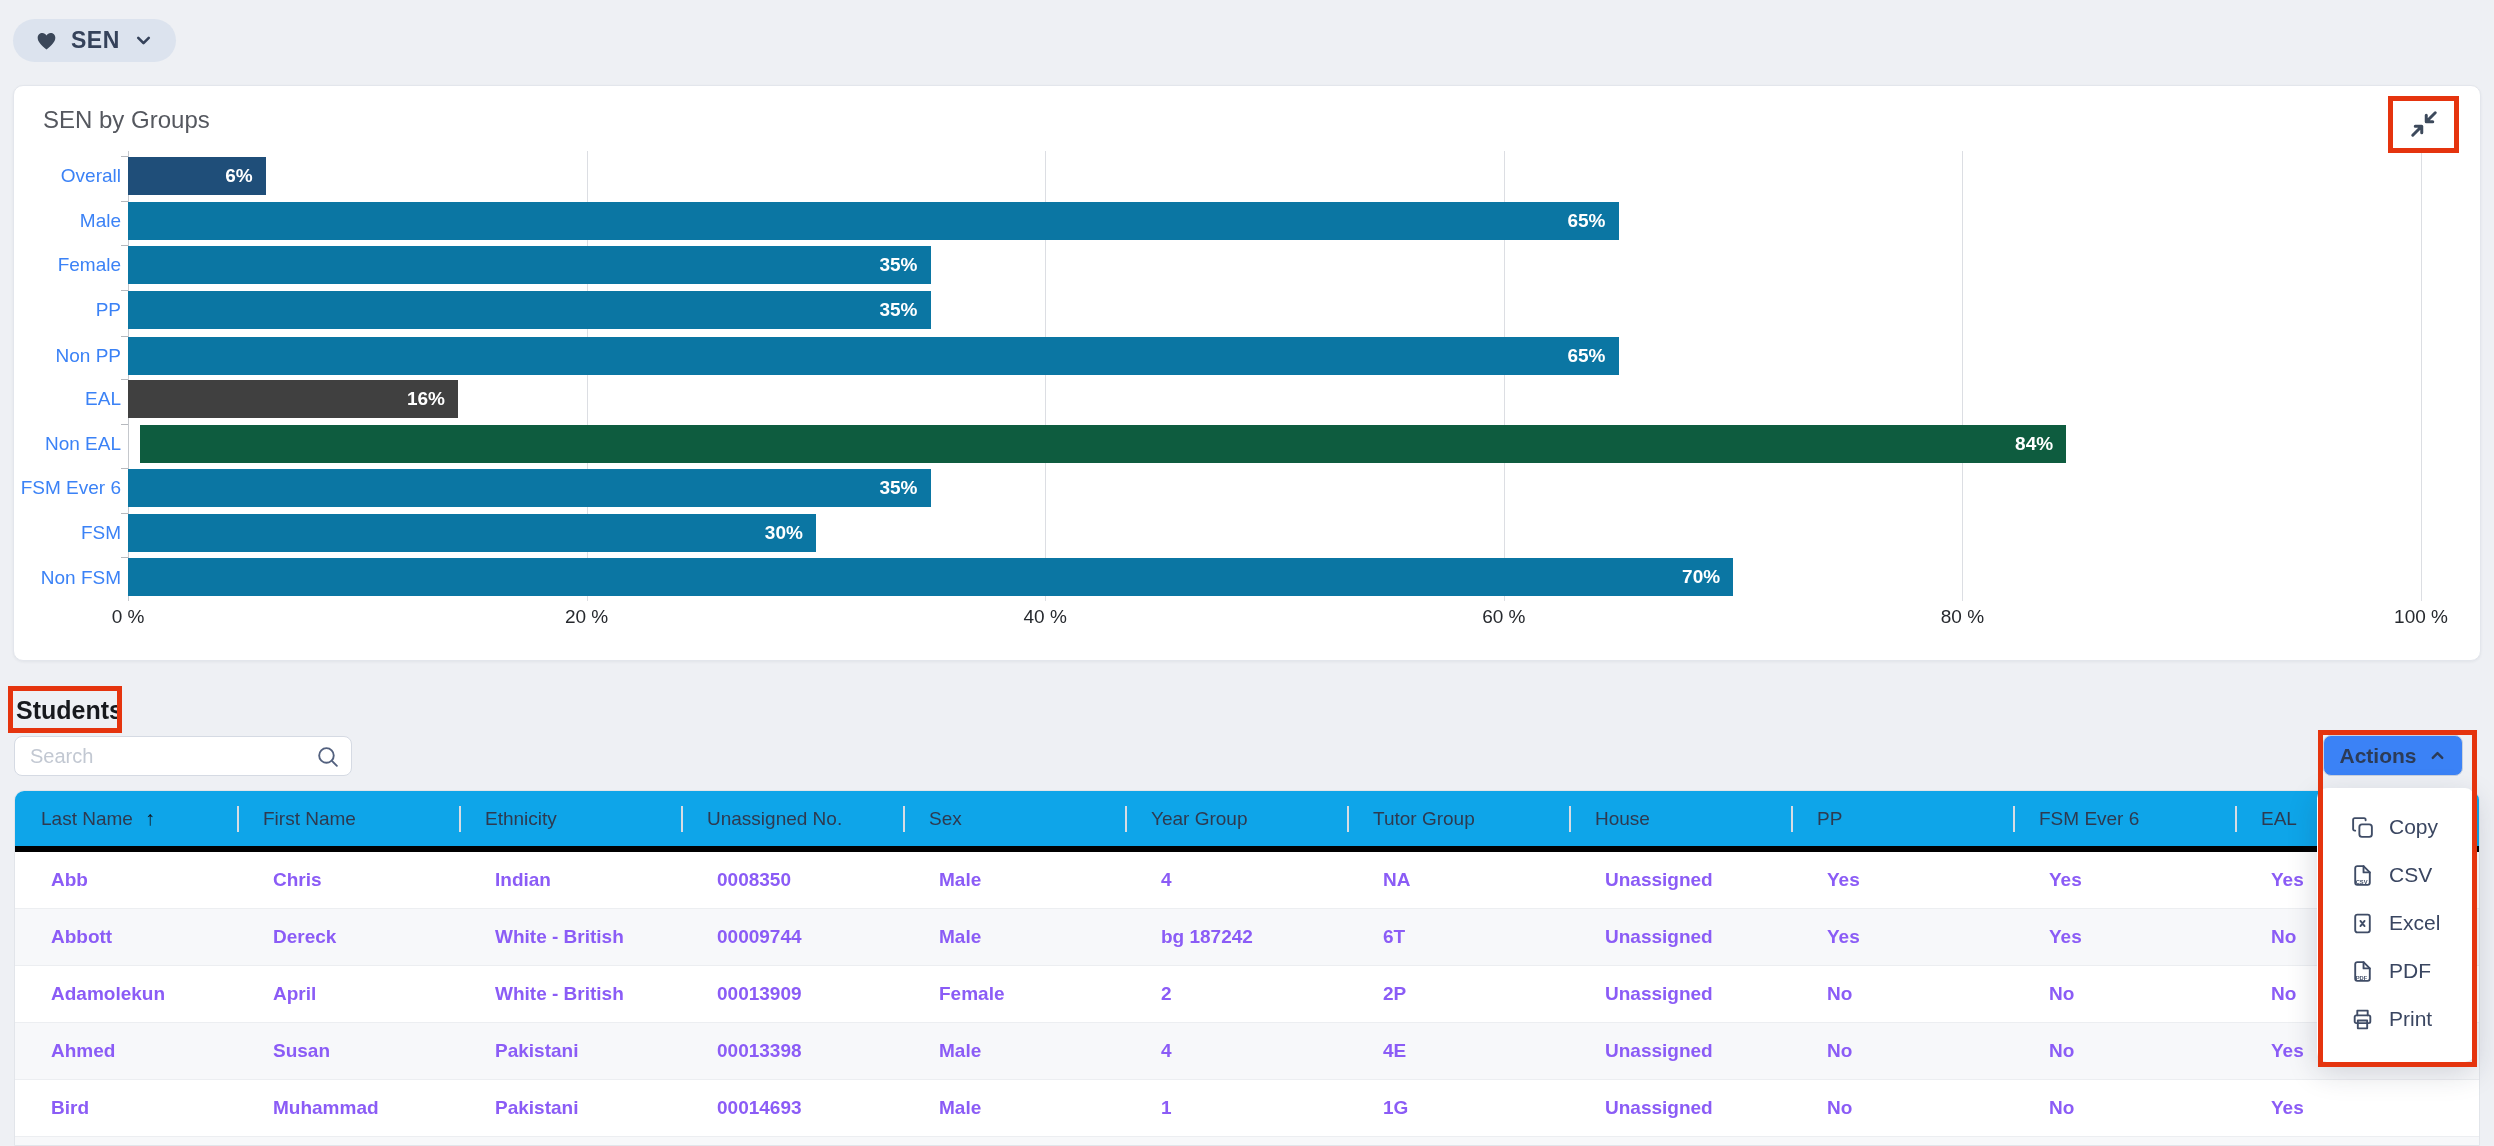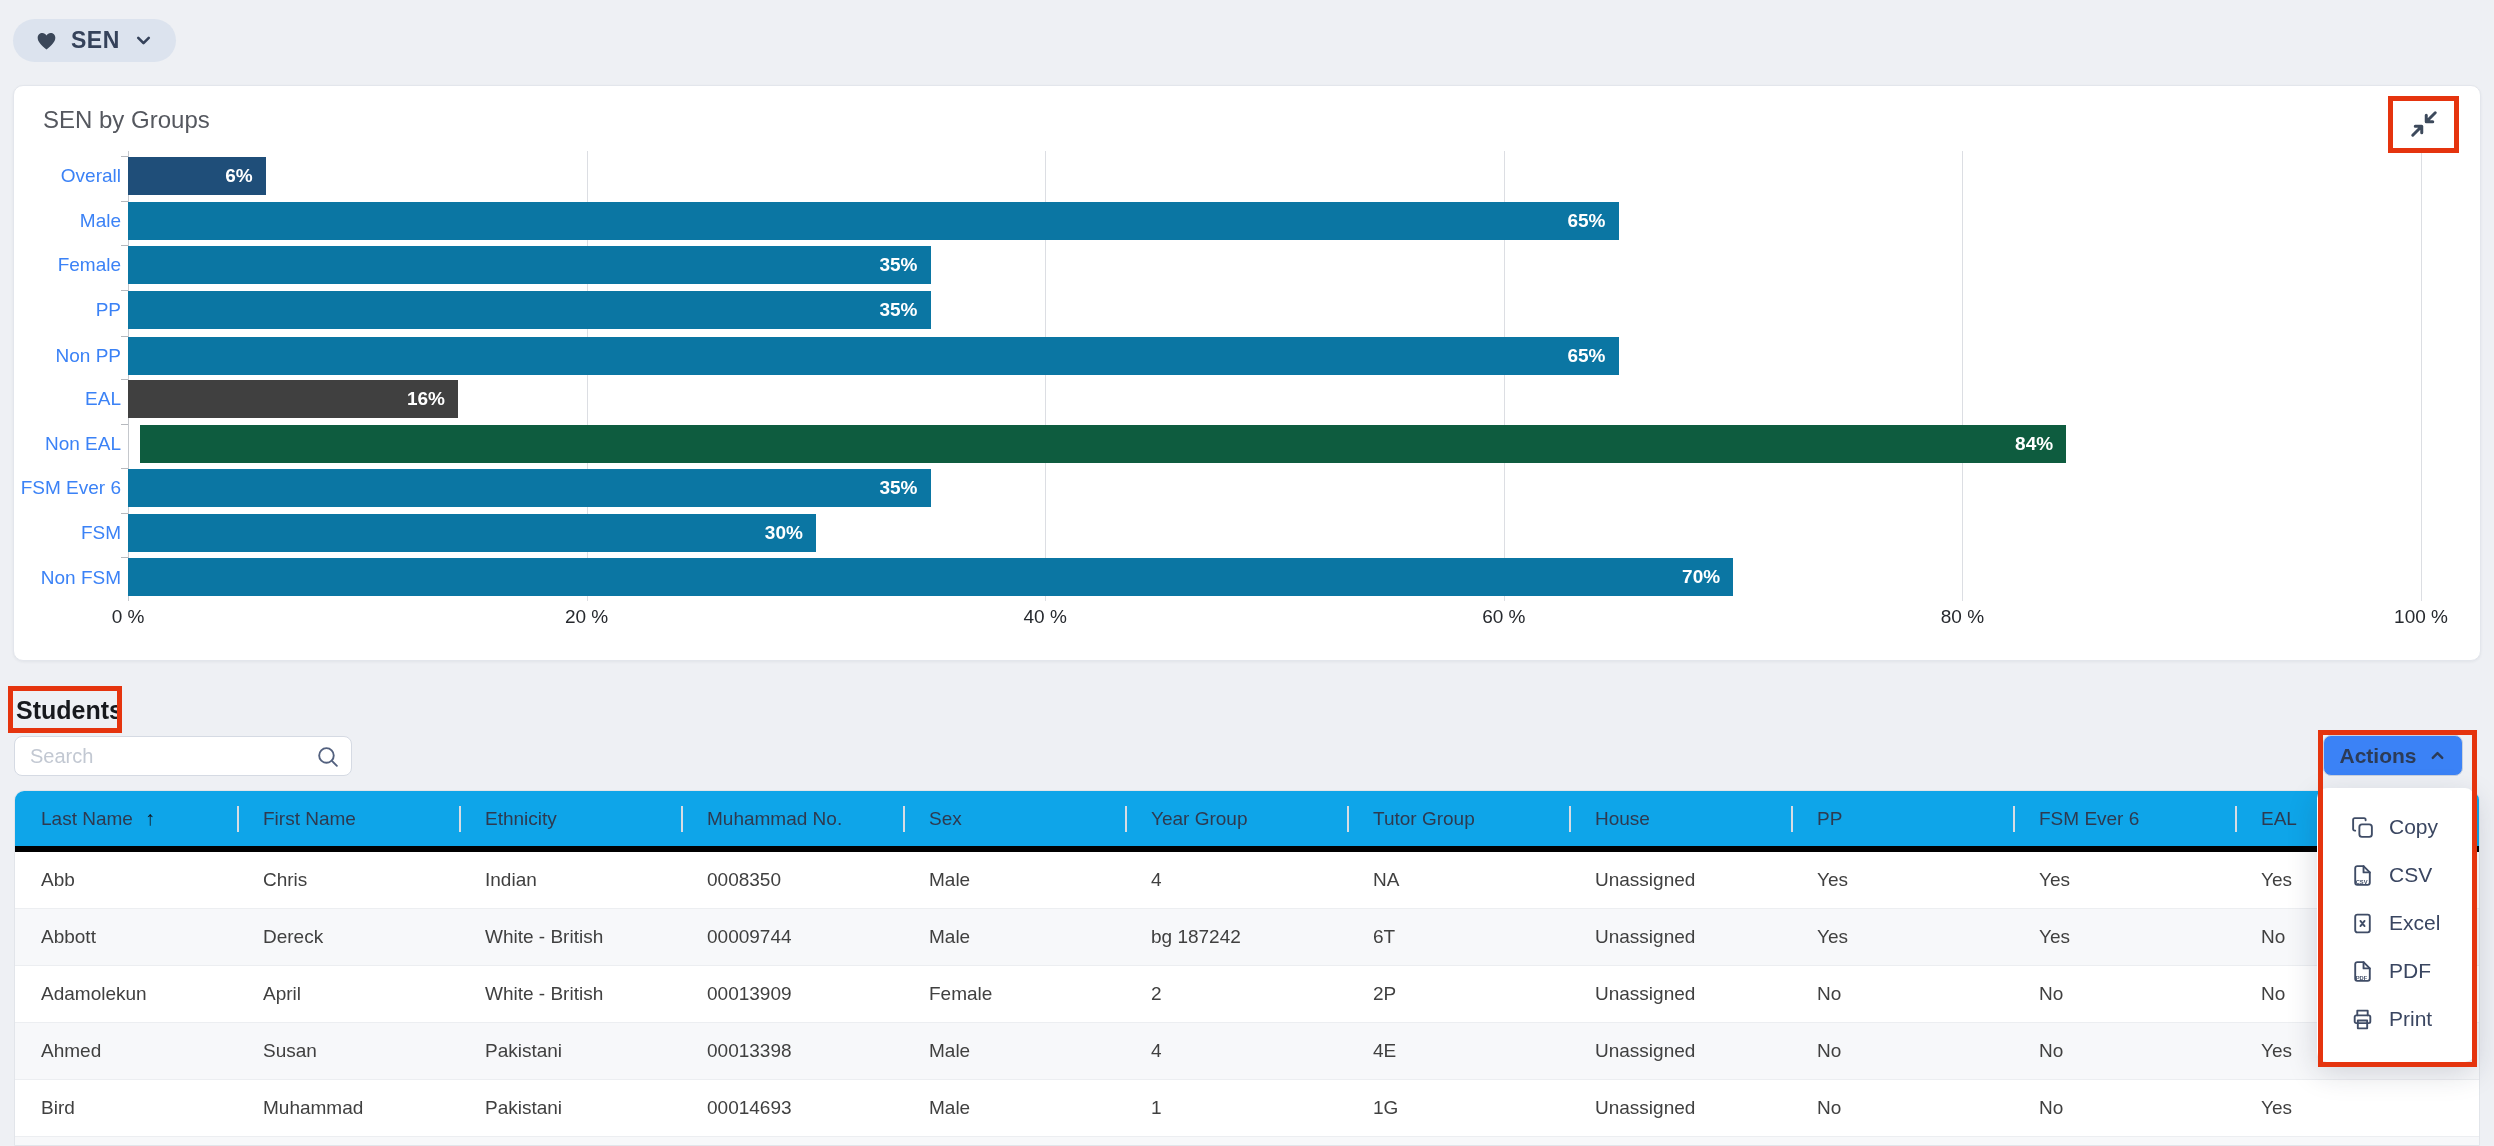--- a/index.html
+++ b/index.html
@@ -83,21 +83,21 @@
     width:2px; height:26px; background:#d8dce3;
   }
   .sort-arrow { margin-left:12px; font-size:20px; color:#14181f; font-weight:600; }
   .tr {
     display:grid; grid-template-columns:repeat(10,222px) 1fr;
     height:57px; align-items:center; border-bottom:1px solid #eceef1;
     background:#fff; cursor:pointer;
   }
   .tr.stripe { background:#f7f8fa; }
   .tr.partial { height:10px; border-bottom:none; }
-  .td { padding-left:26px; font-size:19px; color:#404040; white-space:nowrap; }
+  .td { padding-left:36px; font-size:19px; color:#8b5cf6; white-space:nowrap;font-weight:bold; }
   
   .actions-btn {
     position:absolute; left:2323px; top:735px; width:140px; height:41px;
     background:#3b82f6; border:1px solid #c9d1dd; border-radius:8px;
     display:flex; align-items:center; justify-content:center; gap:11px;
     font-size:21px; font-weight:700; color:#2c3b57; cursor:pointer; z-index:20;
   }
   .menu {
     position:absolute; left:2317px; top:788px; width:158px; height:274px;
     background:#fff; border-radius:10px; padding-top:15px;
@@ -231,21 +231,21 @@
     <circle cx="11" cy="11" r="7"></circle>
       <path d="M16.5 16.5L21 21"></path>
   </svg>
 </div>
 
 <div class="table-card">
   <div class="thead">
       <div class="th"><span>Last Name</span><span class="sort-arrow">↑</span></div>
       <div class="th"><span class="sep"></span><span>First Name</span></div>
       <div class="th"><span class="sep"></span><span>Ethnicity</span></div>
-      <div class="th"><span class="sep"></span><span>Muhammad No.</span></div>
+      <div class="th"><span class="sep"></span><span>Unassigned No.</span></div>
       <div class="th"><span class="sep"></span><span>Sex</span></div>
       <div class="th"><span class="sep"></span><span>Year Group</span></div>
       <div class="th"><span class="sep"></span><span>Tutor Group</span></div>
       <div class="th"><span class="sep"></span><span>House</span></div>
       <div class="th"><span class="sep"></span><span>PP</span></div>
       <div class="th"><span class="sep"></span><span>FSM Ever 6</span></div>
       <div class="th"><span class="sep"></span><span>EAL</span></div>
     </div>
   <div>
       <div class="tr">

